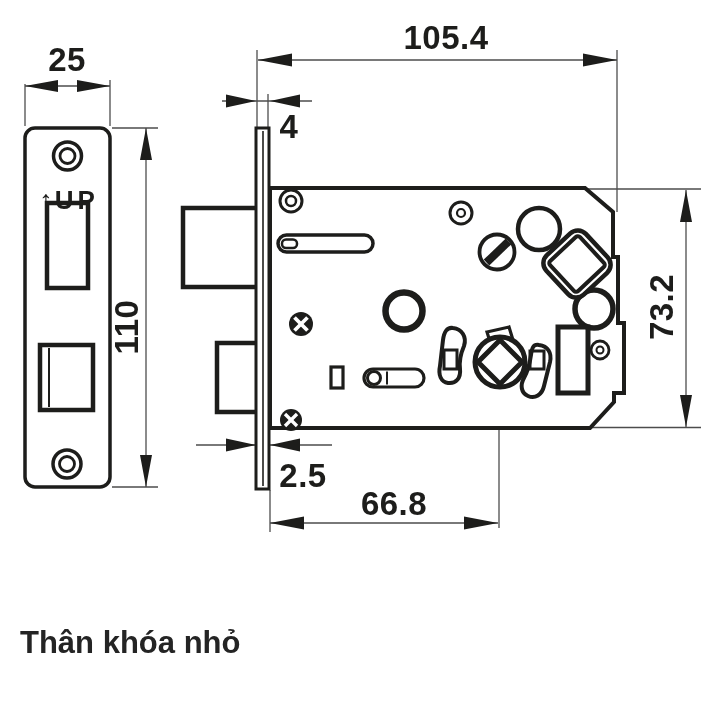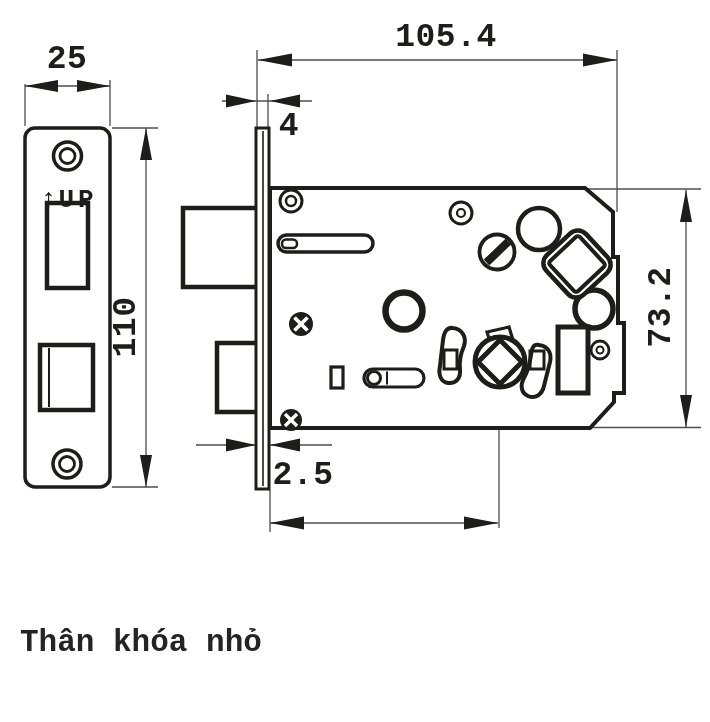--- a/index.html
+++ b/index.html
@@ -1,18 +1,18 @@
 <!DOCTYPE html>
 <html><head>
 <meta charset="utf-8">
 <style>
   html,body{margin:0;padding:0;background:#ffffff;}
   #stage{
     position:relative;width:710px;height:722px;background:#ffffff;
-    font-family:Liberation Mono, monospace;overflow:hidden;
+    font-family:Liberation Sans, sans-serif;overflow:hidden;
   }
   #drawing{position:absolute;left:0;top:0;}
   .dim{
     position:absolute;transform:translate(-50%,-50%);
     font-weight:bold;font-size:33px;color:#1d1d1b;white-space:nowrap;
     letter-spacing:0.5px;line-height:1;
   }
   .dim.rot{transform:translate(-50%,-50%) rotate(-90deg);}
   .up-mark{
     position:absolute;transform:translate(-50%,-50%);
@@ -156,20 +156,21 @@
         <rect x="530" y="351" width="14" height="18" stroke-width="3"></rect>
       </g>
     </g>
   </svg>
 
   <div class="dim" style="left:67px;top:59px">25</div>
   <div class="dim rot" style="left:126px;top:327px">110</div>
   <div class="dim" style="left:446px;top:37px">105.4</div>
   <div class="dim" style="left:289px;top:126px">4</div>
   <div class="dim" style="left:303px;top:475px">2.5</div>
+  <div class="dim" style="left:394px;top:503px">66.8</div>
   <div class="dim rot" style="left:661px;top:307px">73.2</div>
 
   <div class="up-mark" style="left:69px;top:184px">
     <span class="arrow">↑</span><span class="txt">UP</span>
   </div>
 
   <div class="caption">
     <div>Thân khóa nhỏ</div>
   </div>
 

